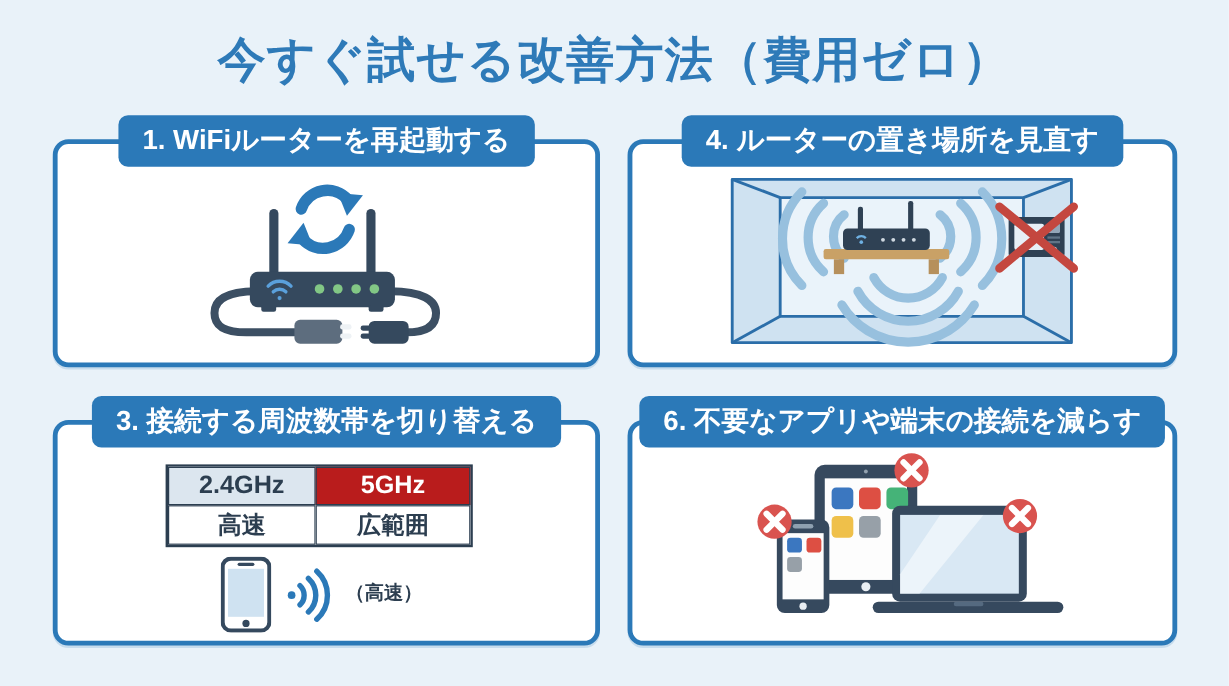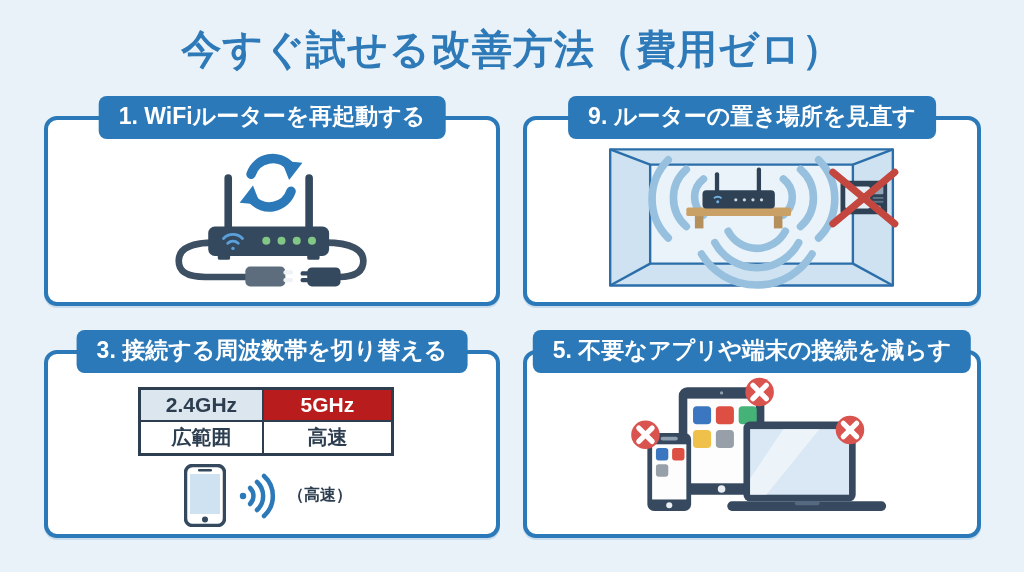--- a/index.html
+++ b/index.html
@@ -98,21 +98,21 @@
           <circle cx="222" cy="108" r="4.2"></circle>
           <circle cx="238" cy="108" r="4.2"></circle>
           <circle cx="254" cy="108" r="4.2"></circle>
           <circle cx="270" cy="108" r="4.2"></circle>
         </g>
       </g>
     </svg>
   </section>
 
   <section class="panel panel-2">
-    <div class="badge">9. ルーターの置き場所を見直す</div>
+    <div class="badge">4. ルーターの置き場所を見直す</div>
     <svg class="illus" viewBox="0 0 458 166">
 
       <g stroke="#2b6ea9" stroke-width="2.5" stroke-linejoin="round">
         <rect x="80" y="12" width="297" height="143" fill="#cfe2f1"></rect>
         <rect x="122" y="28" width="213" height="104" fill="#eaf3fa"></rect>
         <line x1="80" y1="12" x2="122" y2="28"></line>
         <line x1="377" y1="12" x2="335" y2="28"></line>
         <line x1="80" y1="155" x2="122" y2="132"></line>
         <line x1="377" y1="155" x2="335" y2="132"></line>
       </g>
@@ -159,22 +159,22 @@
         <line x1="379" y1="36" x2="314" y2="90"></line>
       </g>
     </svg>
   </section>
 
   <section class="panel panel-3">
     <div class="badge">3. 接続する周波数帯を切り替える</div>
     <div class="freq-table">
       <div class="freq-cell freq-head">2.4GHz</div>
       <div class="freq-cell freq-head hot">5GHz</div>
+      <div class="freq-cell freq-val">高速</div>
       <div class="freq-cell freq-val">広範囲</div>
-      <div class="freq-cell freq-val">高速</div>
     </div>
     <div class="ssid-row">
       <svg width="42" height="63" viewBox="0 0 42 63">
         <rect x="1.5" y="1.5" width="39" height="60" rx="7" fill="#ffffff" stroke="#35495e" stroke-width="3.5"></rect>
         <rect x="6" y="10" width="30" height="40" fill="#cfe2f1"></rect>
         <rect x="14" y="5" width="14" height="2.6" rx="1.3" fill="#35495e"></rect>
         <circle cx="21" cy="55.5" r="3" fill="#35495e"></circle>
       </svg>
       <svg width="38" height="46" viewBox="0 0 38 46" fill="none" stroke="#2b79b8" stroke-width="4.5" stroke-linecap="round">
         <circle cx="5" cy="23" r="3.2" fill="#2b79b8" stroke="none"></circle>
@@ -182,21 +182,21 @@
         <path d="M 19 9 A 19 19 0 0 1 19 37"></path>
         <path d="M 26 3 A 27 27 0 0 1 26 43"></path>
       </svg>
       <div class="ssid-text">
         <span class="ssid-note">（高速）</span>
       </div>
     </div>
   </section>
 
   <section class="panel panel-4">
-    <div class="badge">5. 不要なアプリや端末の接続を減らす</div>
+    <div class="badge">6. 不要なアプリや端末の接続を減らす</div>
     <svg class="illus" viewBox="0 0 458 164">
 
       <g>
         <rect x="152" y="16" width="90" height="113" rx="9" fill="#36495e"></rect>
         <rect x="161" y="28" width="72" height="89" fill="#fdfdfd"></rect>
         <circle cx="197" cy="22" r="1.7" fill="#92a1af"></circle>
         <circle cx="197" cy="123" r="4" fill="#e9eef3"></circle>
         <g>
           <rect x="167" y="36" width="19" height="19" rx="4" fill="#3b77c0"></rect>
           <rect x="191" y="36" width="19" height="19" rx="4" fill="#dd4f43"></rect>

